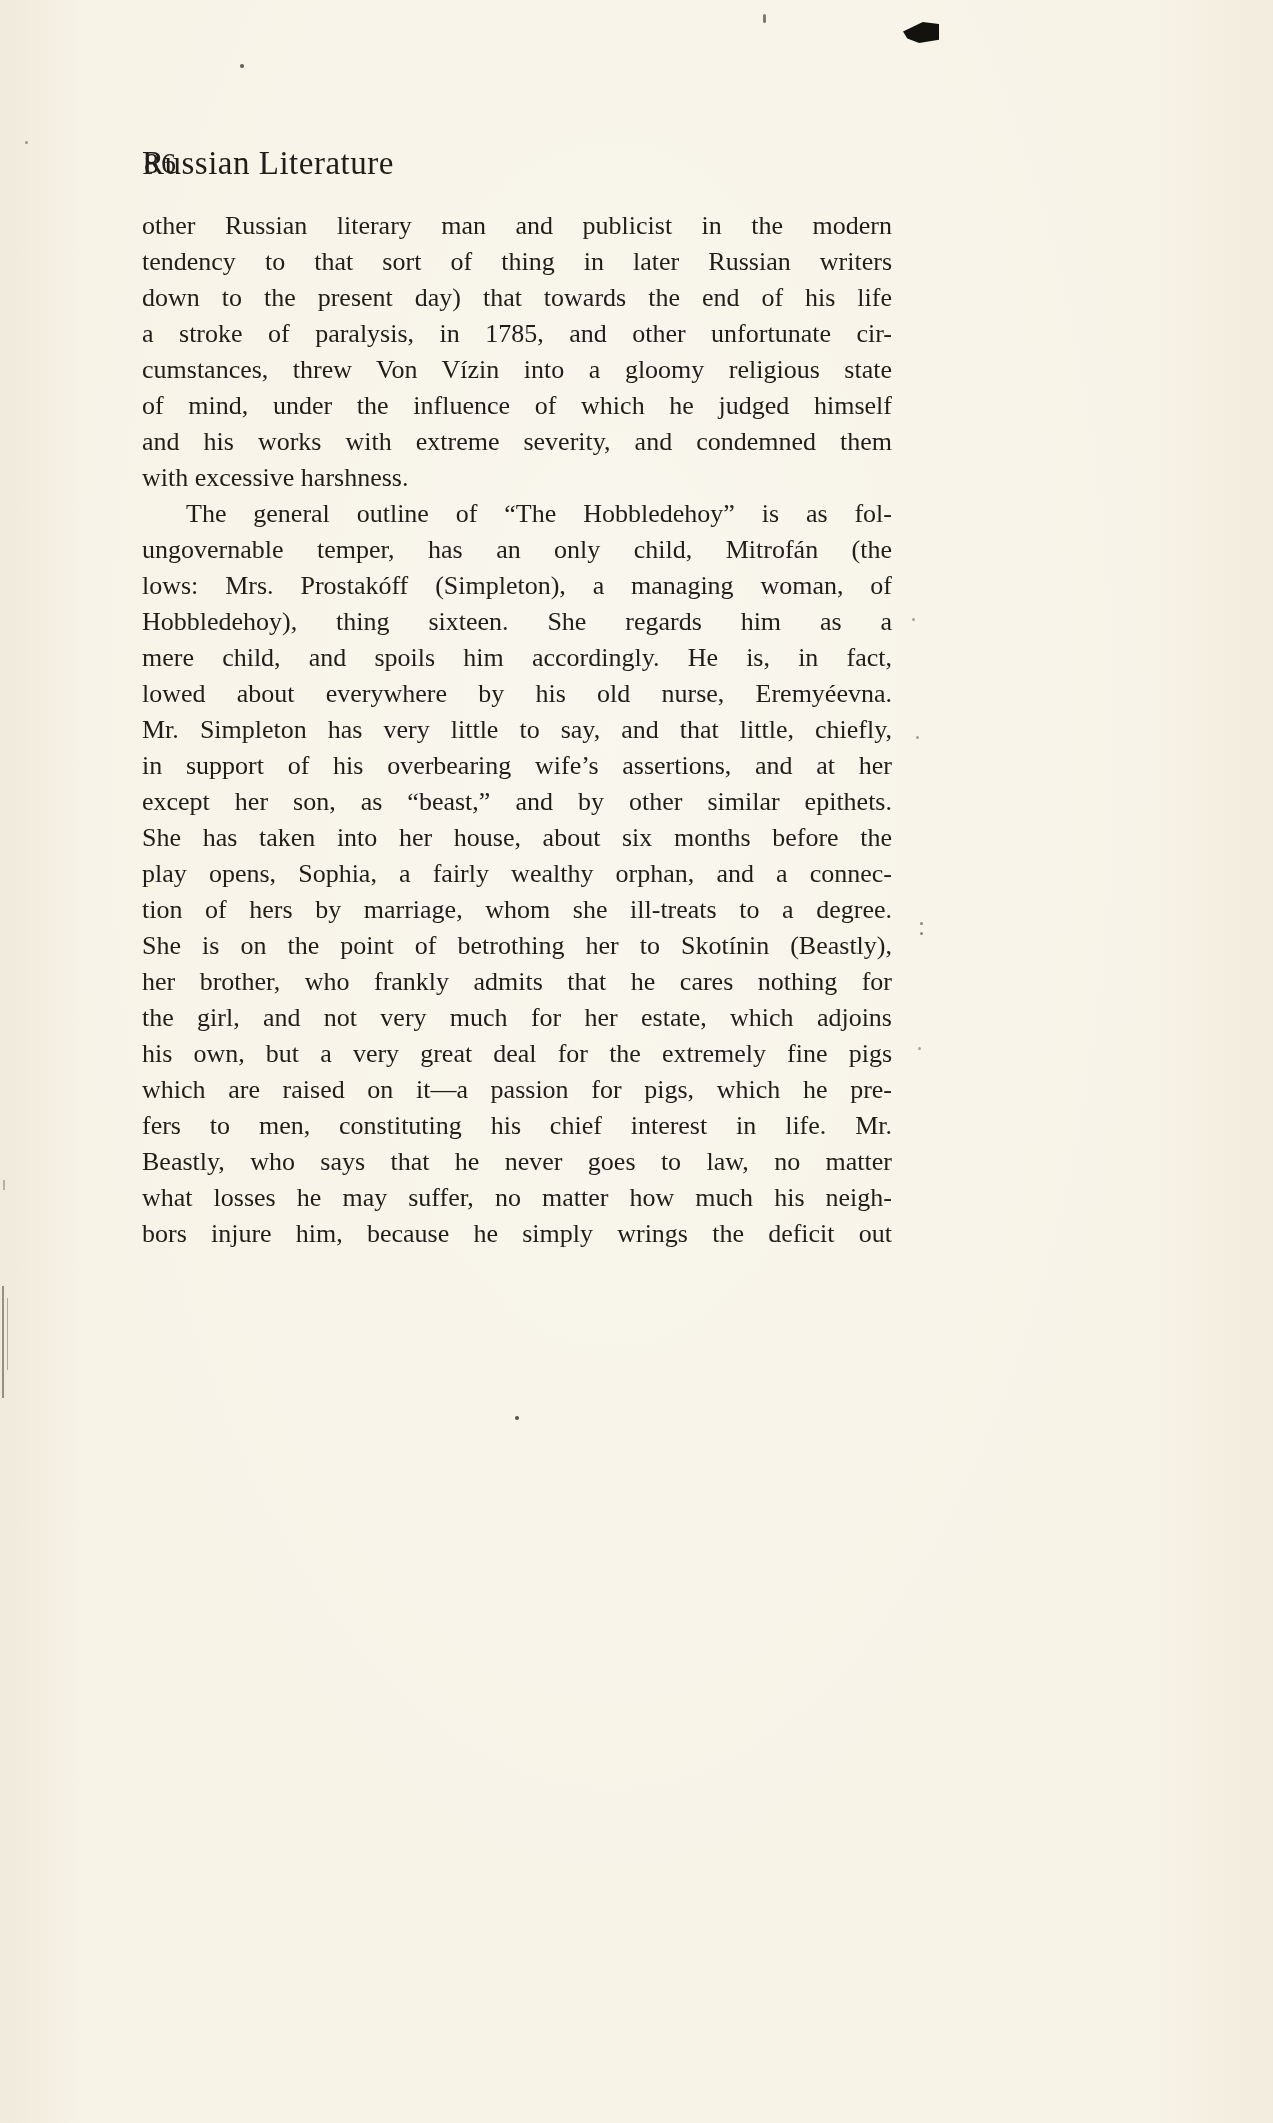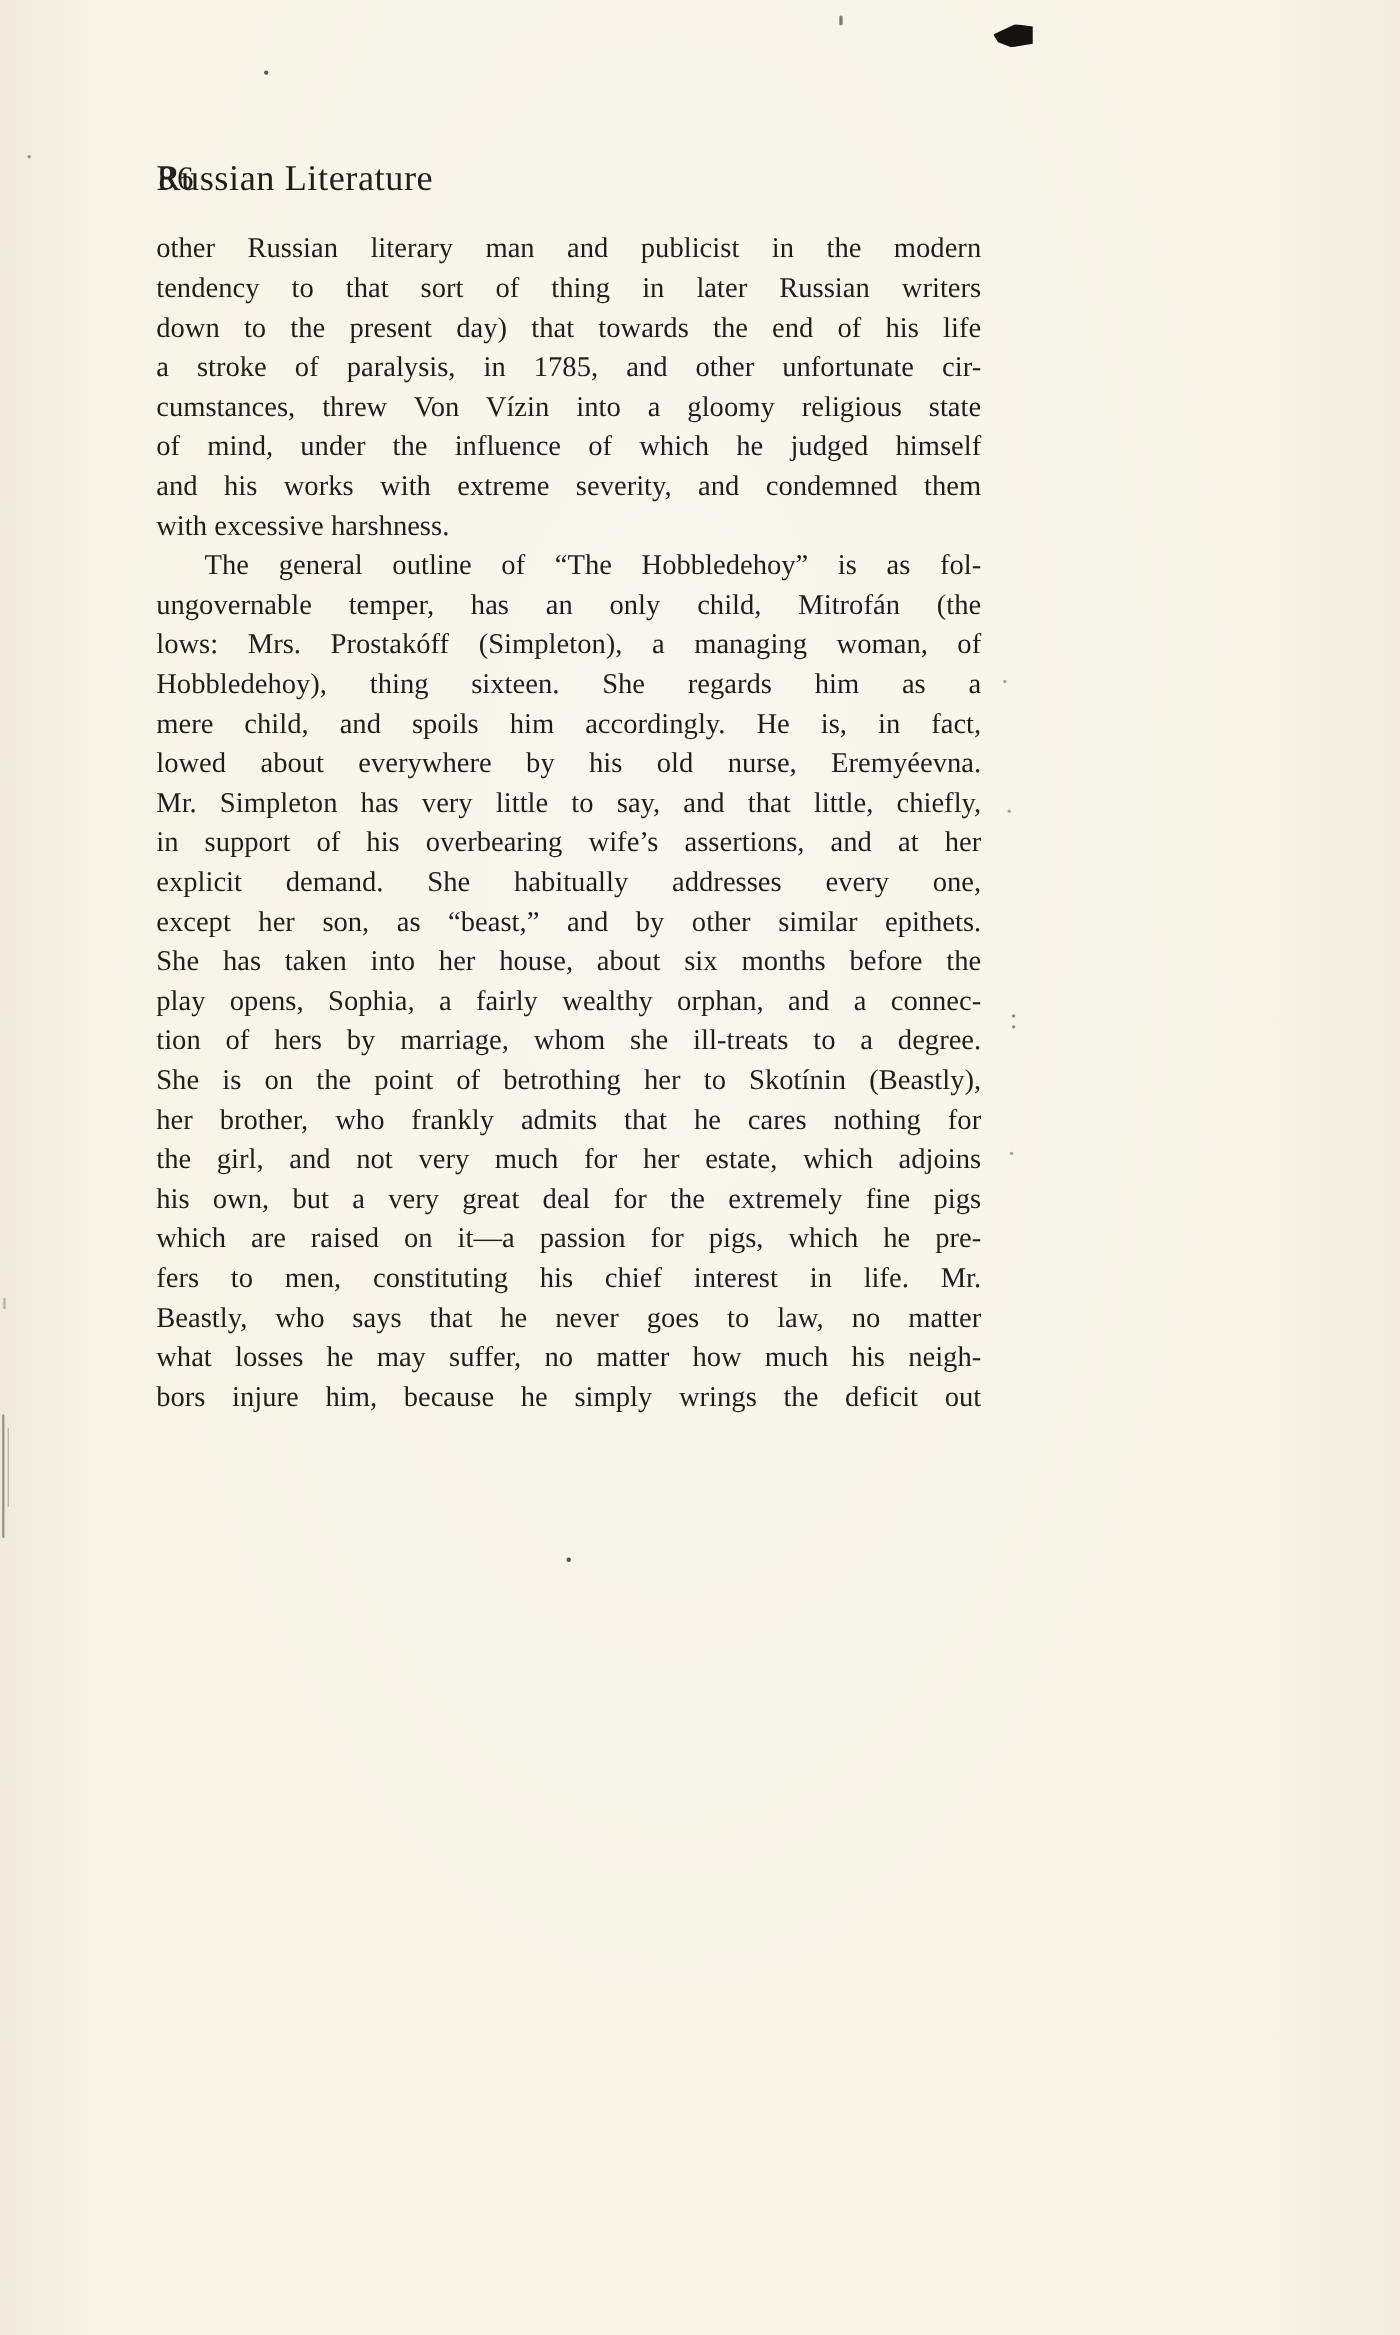--- a/index.html
+++ b/index.html
@@ -100,21 +100,20 @@
         <div class="line">and his works with extreme severity, and condemned them</div>
         <div class="line lastline">with excessive harshness.</div>
         <div class="line indent">The general outline of “The Hobbledehoy” is as fol-</div>
         <div class="line">ungovernable temper, has an only child, Mitrofán (the</div>
         <div class="line">lows: Mrs. Prostakóff (Simpleton), a managing woman, of</div>
         <div class="line">Hobbledehoy), thing sixteen. She regards him as a</div>
         <div class="line">mere child, and spoils him accordingly. He is, in fact,</div>
         <div class="line">lowed about everywhere by his old nurse, Eremyéevna.</div>
         <div class="line">Mr. Simpleton has very little to say, and that little, chiefly,</div>
         <div class="line">in support of his overbearing wife’s assertions, and at her</div>
-        <div class="line">explicit demand. She habitually addresses every one,</div>
         <div class="line">except her son, as “beast,” and by other similar epithets.</div>
         <div class="line">She has taken into her house, about six months before the</div>
         <div class="line">play opens, Sophia, a fairly wealthy orphan, and a connec-</div>
         <div class="line">tion of hers by marriage, whom she ill-treats to a degree.</div>
         <div class="line">She is on the point of betrothing her to Skotínin (Beastly),</div>
         <div class="line">her brother, who frankly admits that he cares nothing for</div>
         <div class="line">the girl, and not very much for her estate, which adjoins</div>
         <div class="line">his own, but a very great deal for the extremely fine pigs</div>
         <div class="line">which are raised on it—a passion for pigs, which he pre-</div>
         <div class="line">fers to men, constituting his chief interest in life. Mr.</div>

